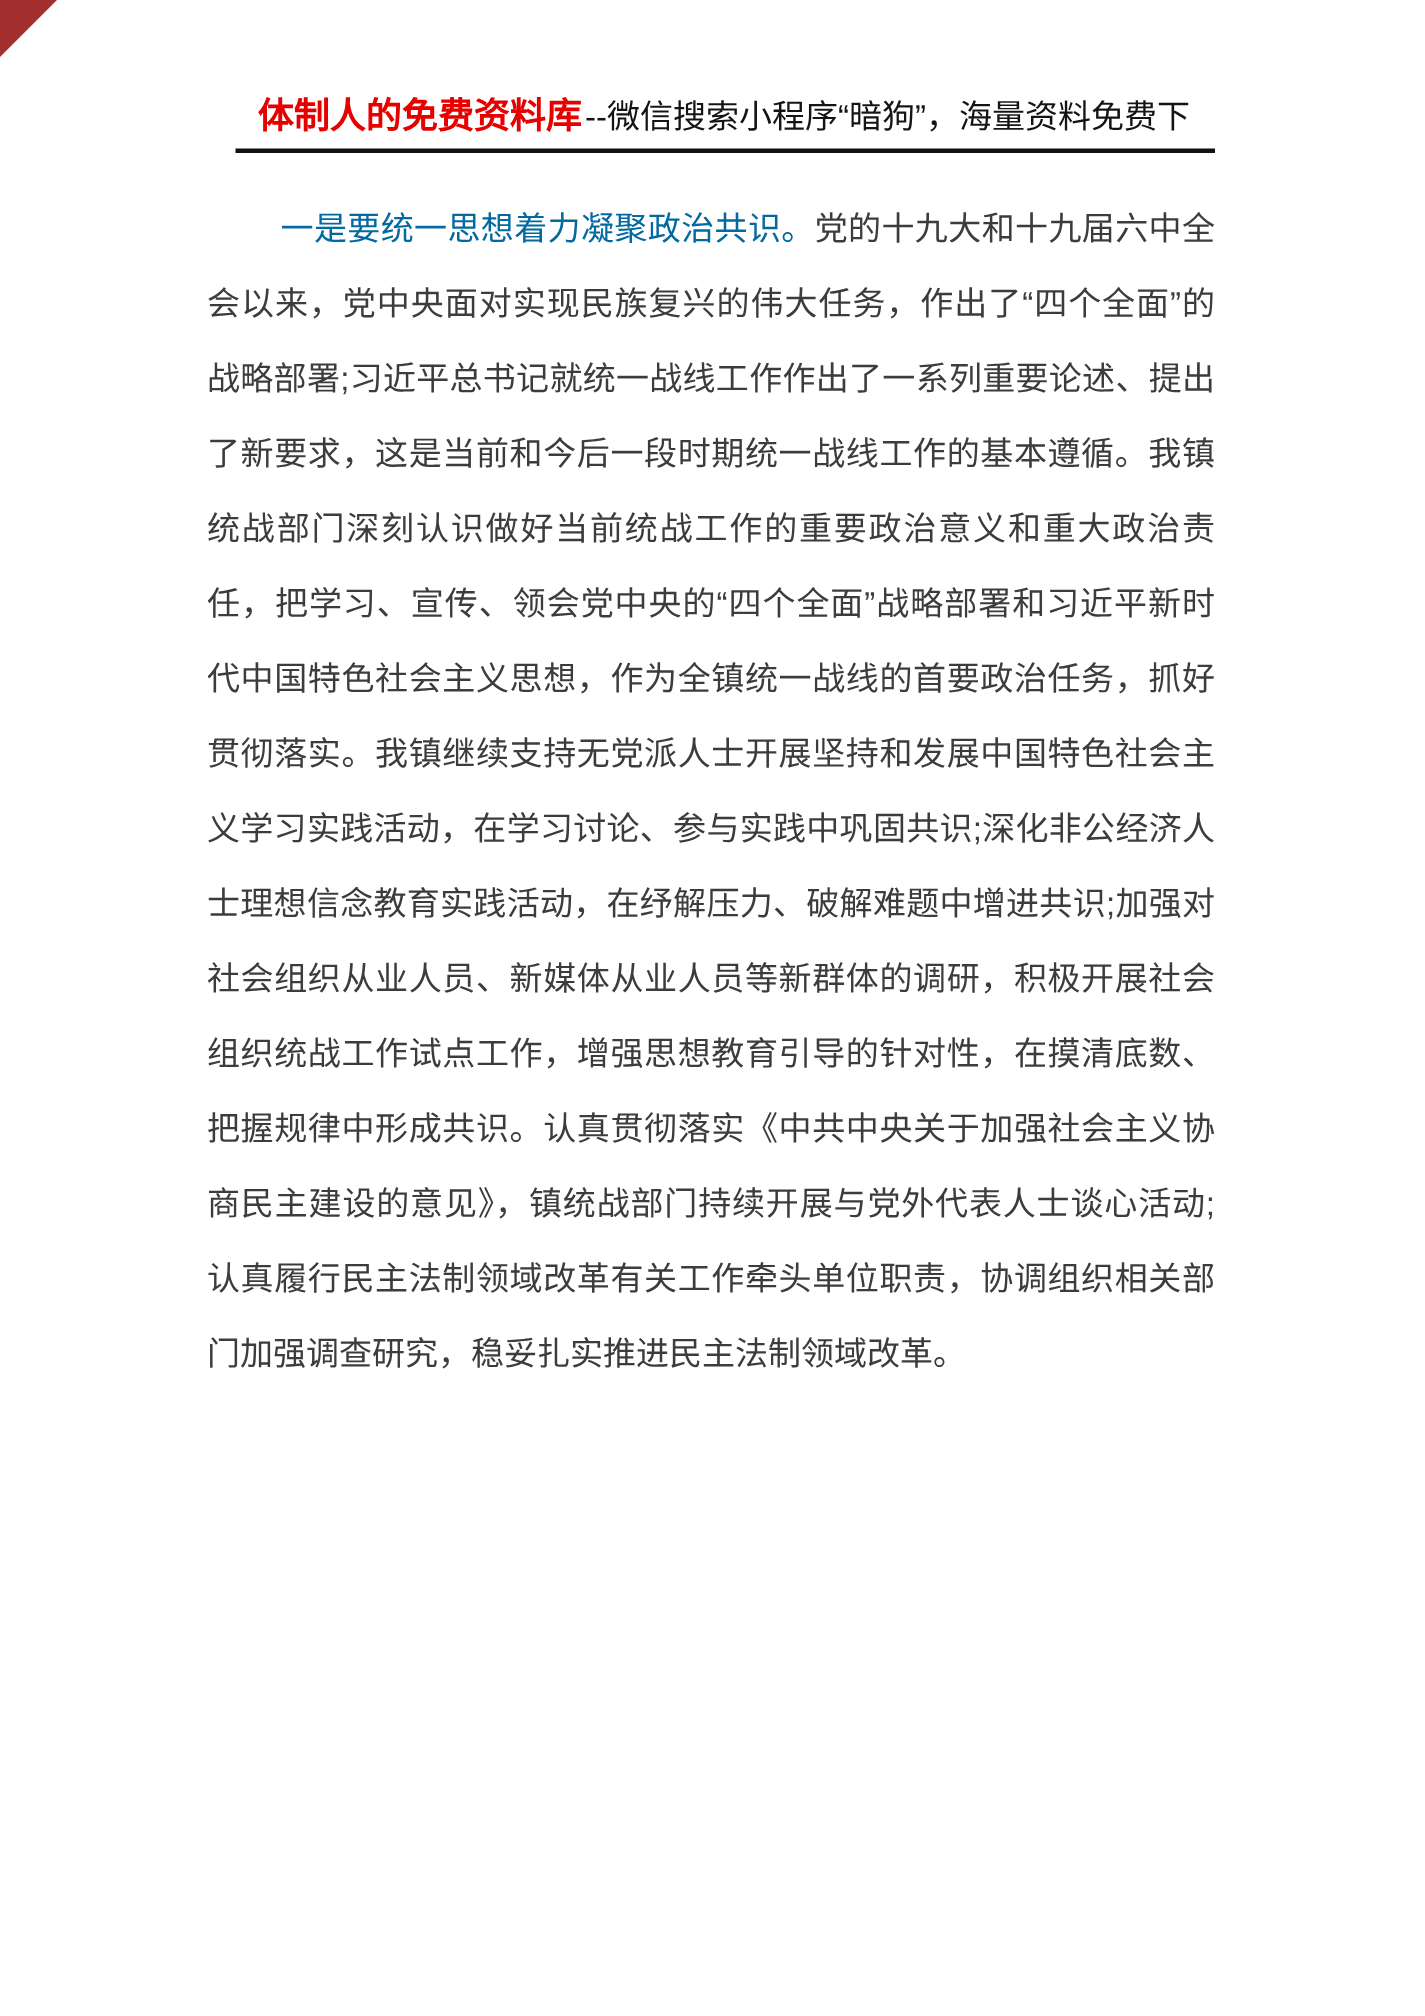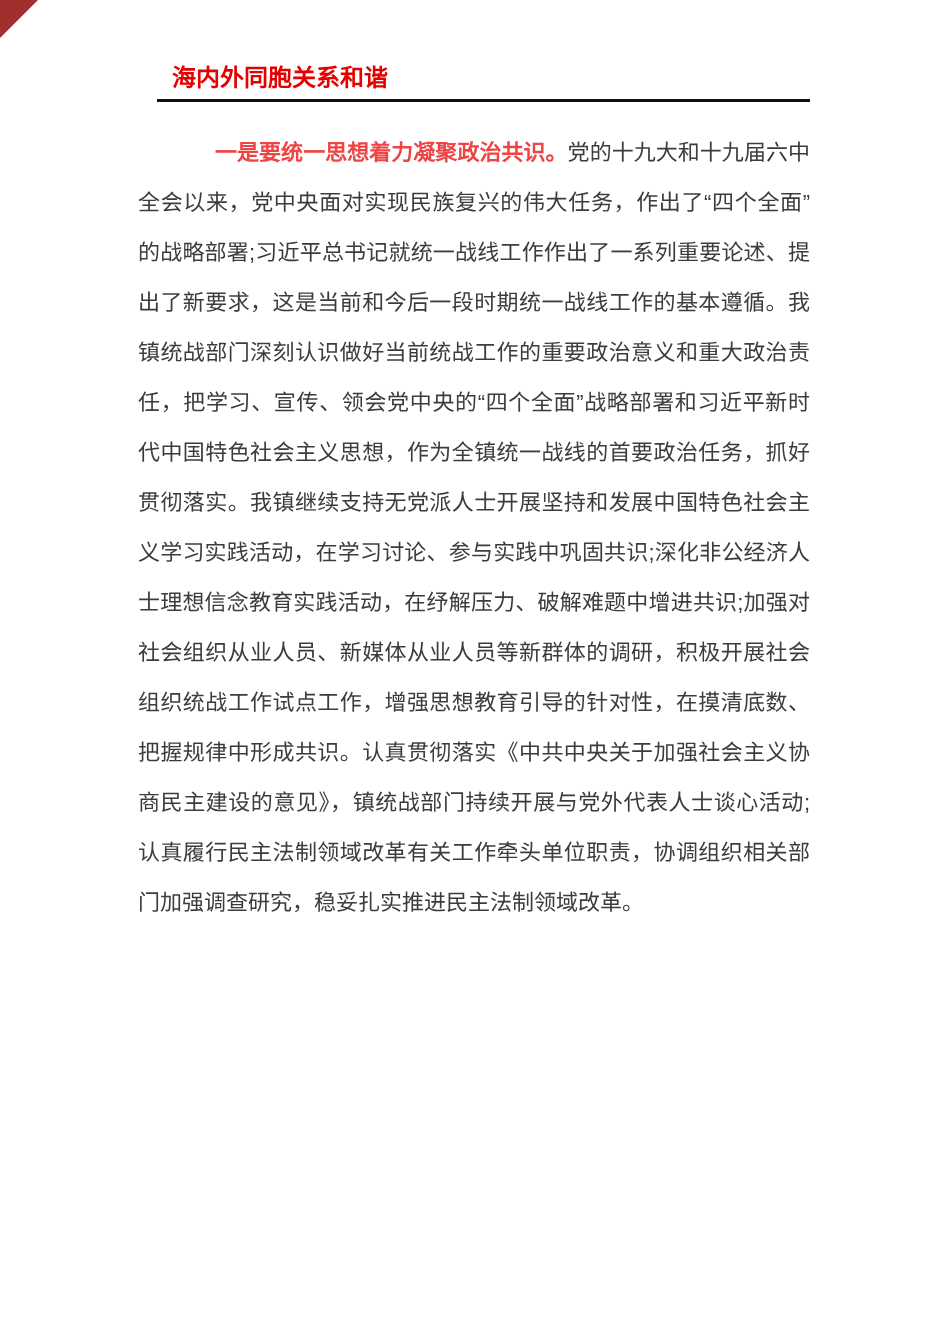--- a/index.html
+++ b/index.html
@@ -35,27 +35,28 @@
     margin:26px 140px 0 138px;          
     width:672px;
     color:var(--body);
     font-size:22px;
     line-height:50px;
     text-align:justify;
   }
   .para{margin:0 0 16px 0;}
   .para.p-first{text-indent:29px;}
   .para.p-second{text-indent:49px;}
-  .lead{font-weight:bold;color:#ef4444;margin-left:28px;}
+  .lead{font-weight:normal;color:#0369a1;}
 </style>
 </head>
 <body>
 
 <div class="corner-fold"></div>
 
 <header class="site-header">
-  <span class="brand">海内外同胞关系和谐</span>
+  <span class="brand">体制人的免费资料库</span>
+  <span class="tagline">--微信搜索小程序“暗狗”，海量资料免费下</span>
 </header>
 
 <main class="doc-body">
 
   <p class="para p-second"><strong class="lead">一是要统一思想着力凝聚政治共识。</strong><span>党的十九大和十九届六中全会以来，党中央面对实现民族复兴的伟大任务，作出了“四个全面”的战略部署;习近平总书记就统一战线工作作出了一系列重要论述、提出了新要求，这是当前和今后一段时期统一战线工作的基本遵循。我镇统战部门深刻认识做好当前统战工作的重要政治意义和重大政治责任，把学习、宣传、领会党中央的“四个全面”战略部署和习近平新时代中国特色社会主义思想，作为全镇统一战线的首要政治任务，抓好贯彻落实。我镇继续支持无党派人士开展坚持和发展中国特色社会主义学习实践活动，在学习讨论、参与实践中巩固共识;深化非公经济人士理想信念教育实践活动，在纾解压力、破解难题中增进共识;加强对社会组织从业人员、新媒体从业人员等新群体的调研，积极开展社会组织统战工作试点工作，增强思想教育引导的针对性，在摸清底数、把握规律中形成共识。认真贯彻落实《中共中央关于加强社会主义协商民主建设的意见》，镇统战部门持续开展与党外代表人士谈心活动;认真履行民主法制领域改革有关工作牵头单位职责，协调组织相关部门加强调查研究，稳妥扎实推进民主法制领域改革。</span></p>
 </main>
 
 </body></html>

